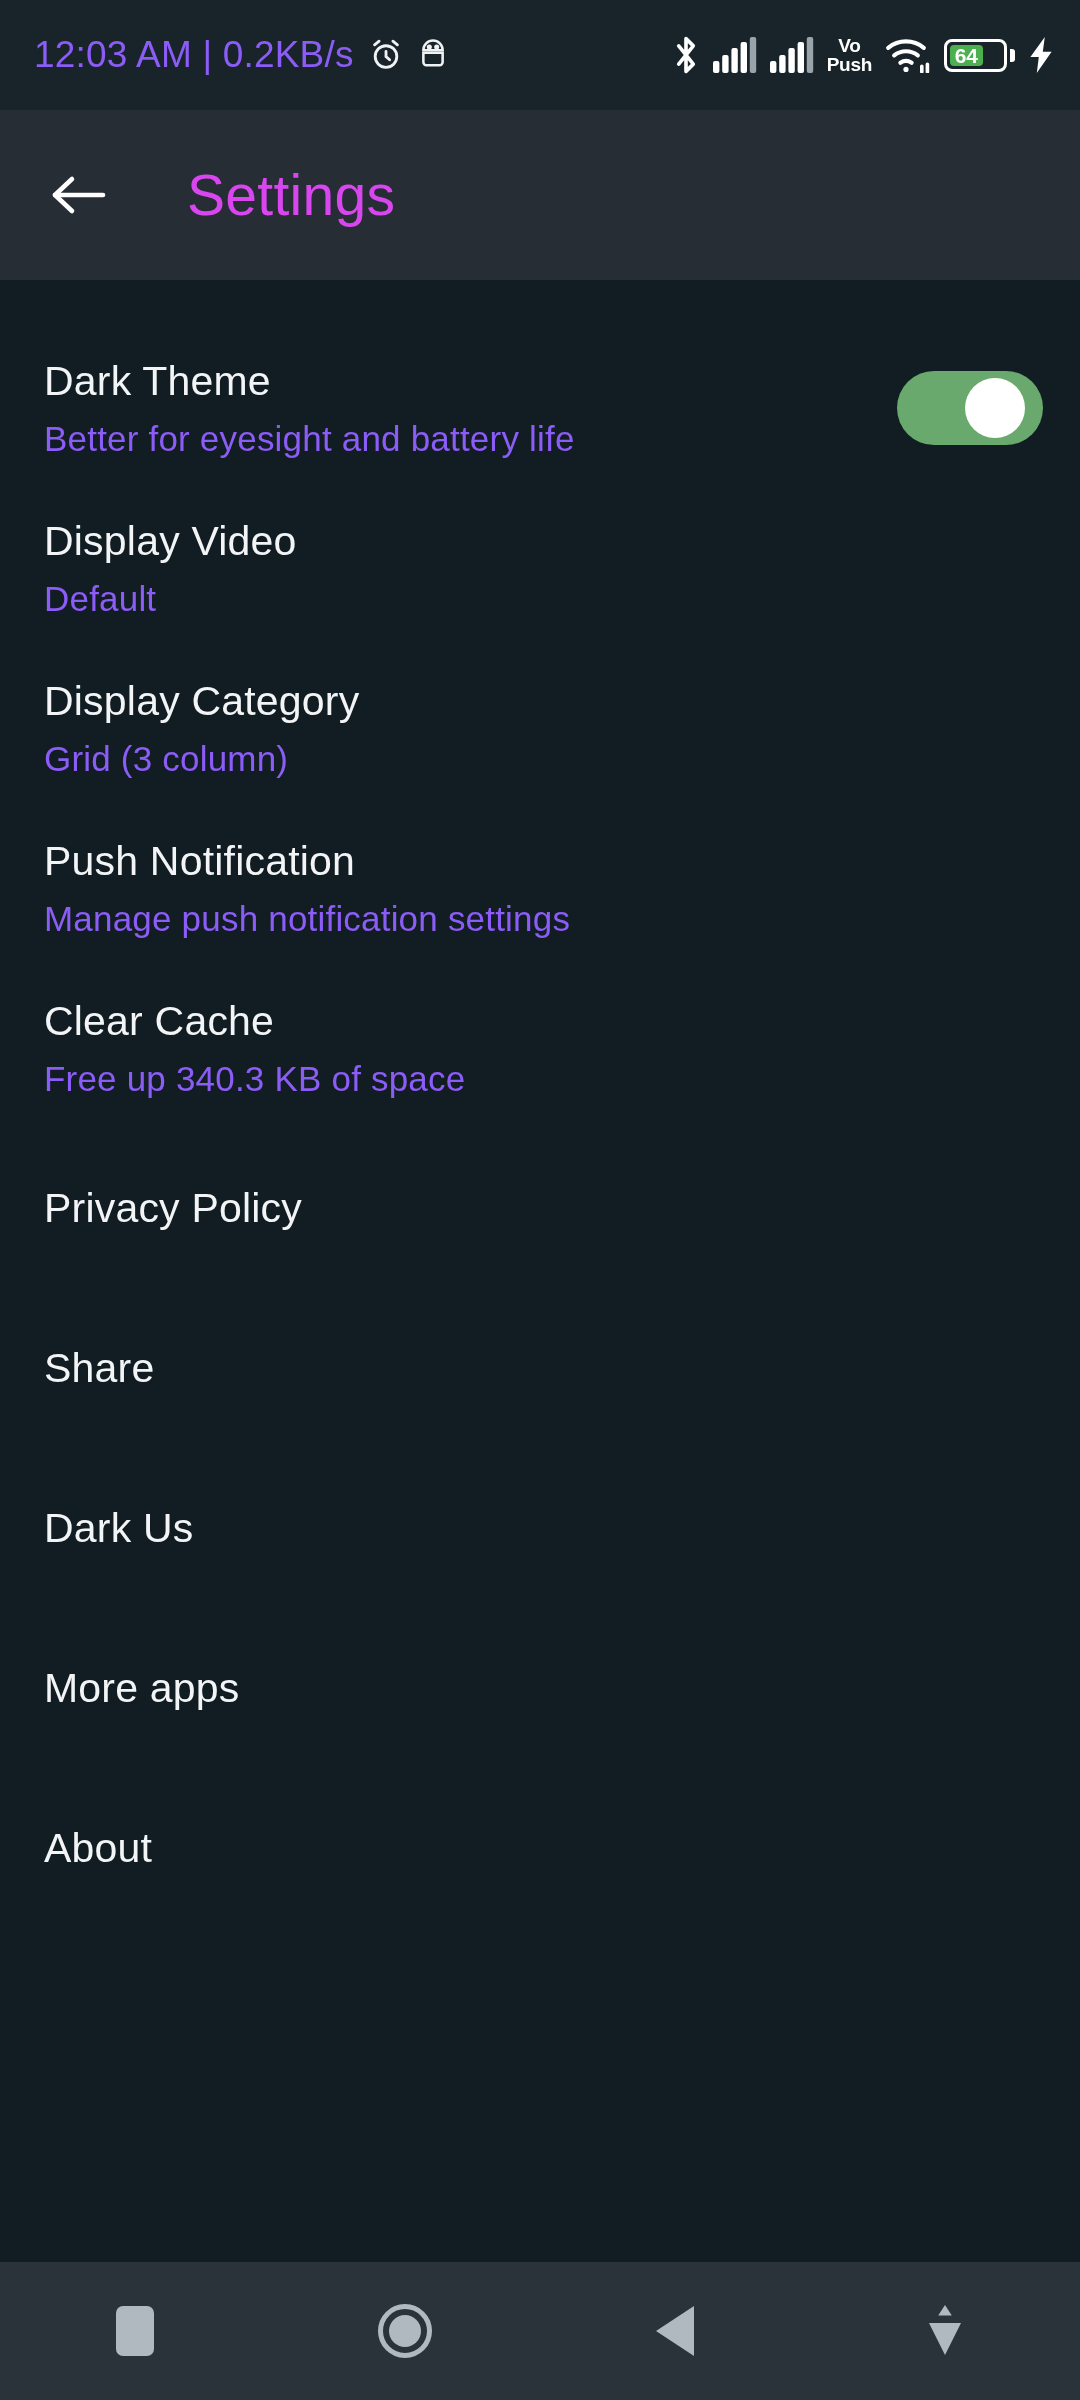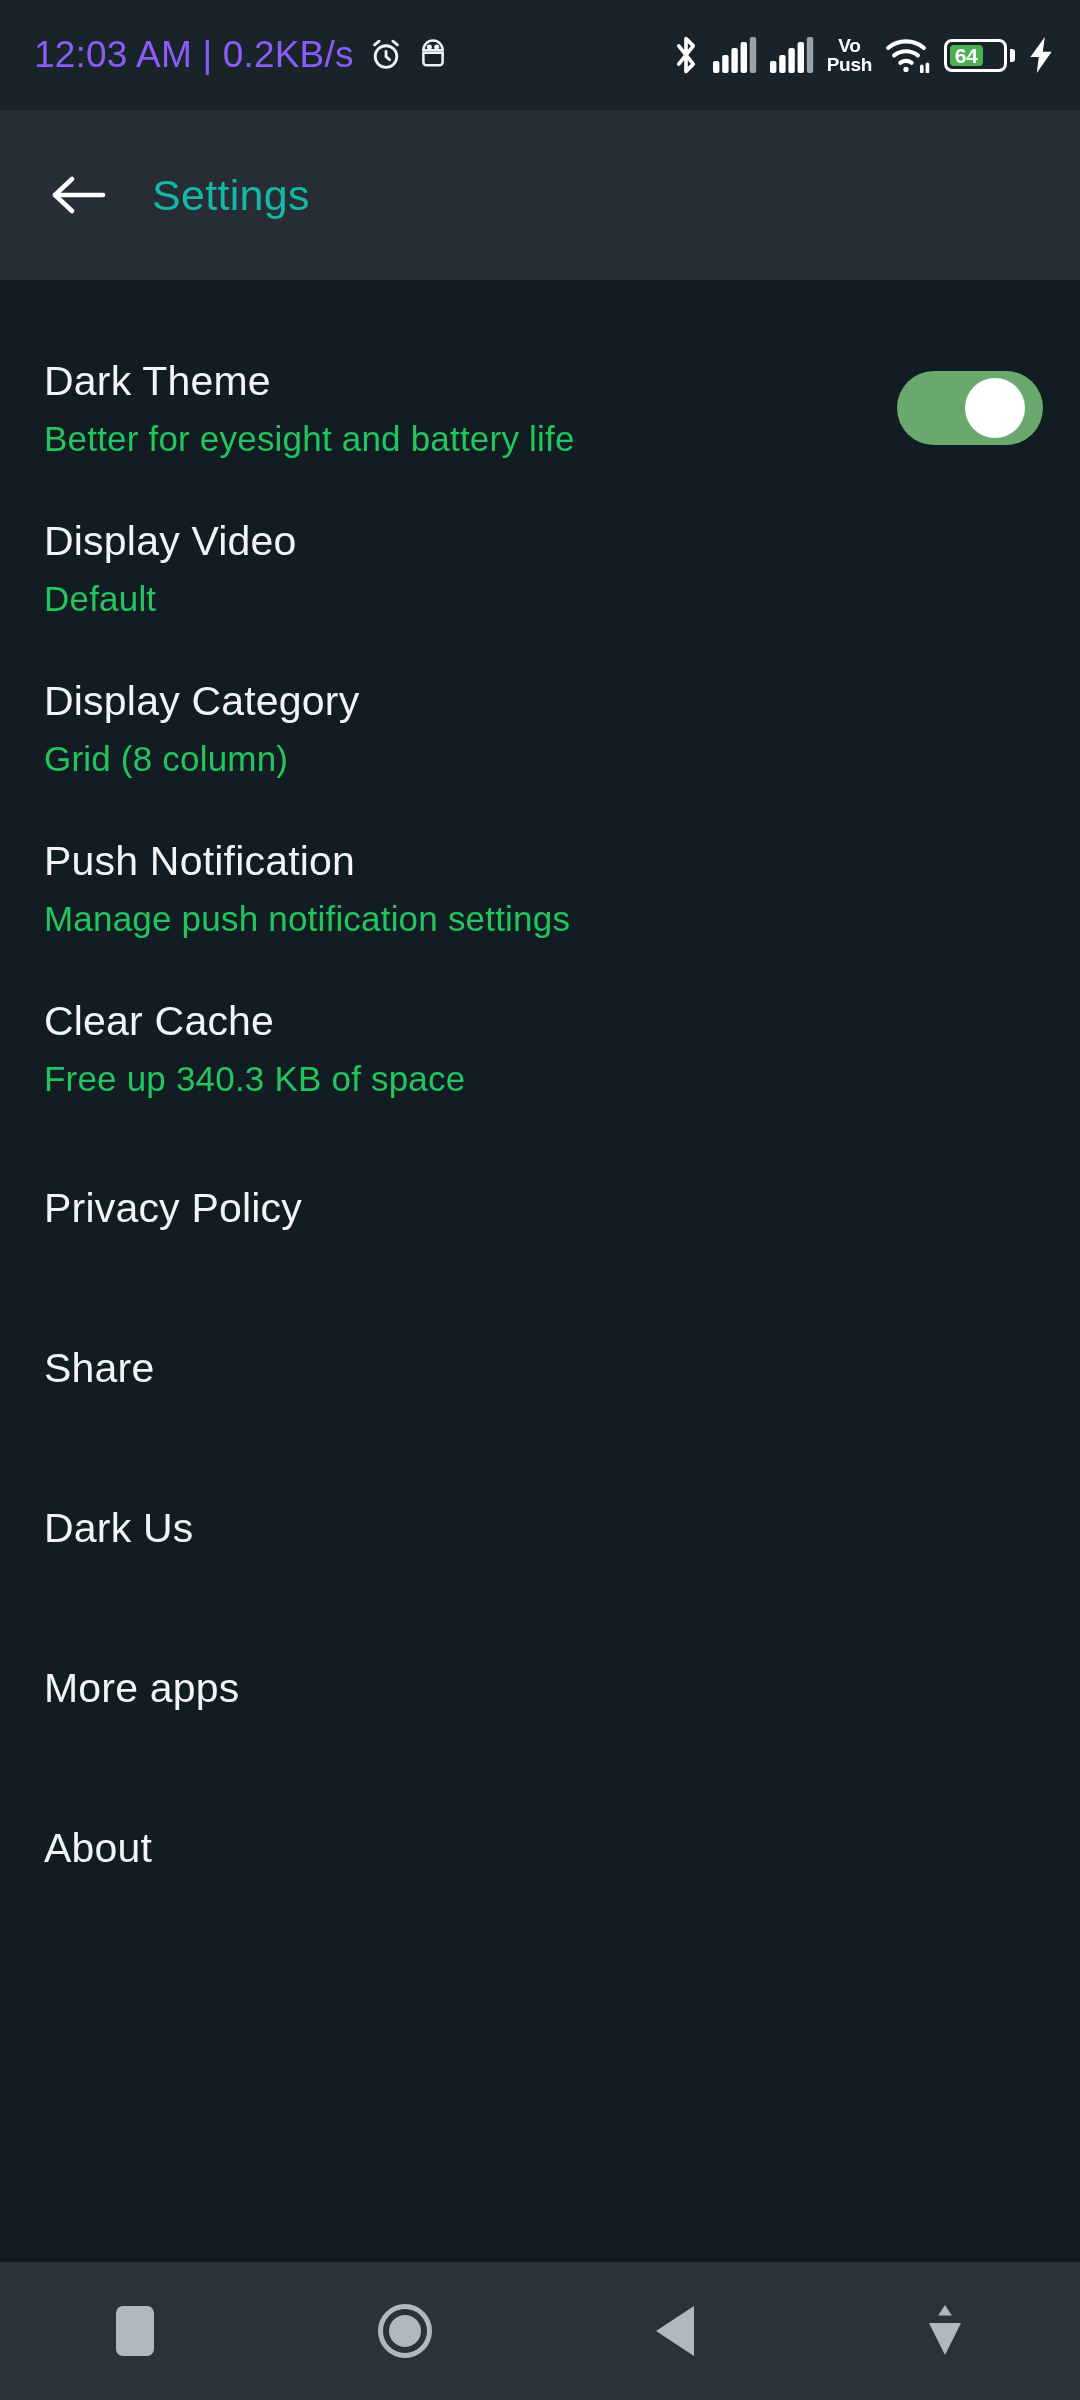--- a/index.html
+++ b/index.html
@@ -101,23 +101,24 @@
     padding-left: 50px;
     gap: 44px;
     flex: none;
   }
   .back-btn {
     width: 58px; height: 58px;
     display: flex; align-items: center; justify-content: center;
     cursor: pointer;
   }
   .toolbar-title {
-    color: #14b8a6;
-    font-size: 43px;
+    color: #d946ef;
+    font-size: 57px;
     letter-spacing: 0.3px;
+    margin-left: 35px;
   }
 
   
   .content {
     flex: 1 1 auto;
     background: #111d22;
     padding-top: 48px;
     overflow: hidden;
   }
   .pref {
@@ -130,21 +131,21 @@
   .pref.two-line { min-height: 160px; }
   .pref.one-line { min-height: 160px; }
 
   .pref-text { display: flex; flex-direction: column; gap: 14px; }
   .pref-title {
     color: #f2f4f6;
     font-size: 41px;
     letter-spacing: 0.2px;
   }
   .pref-summary {
-    color: #22c55e;
+    color: #8b5cf6;
     font-size: 35px;
     letter-spacing: 0.2px;
   }
 
   
   .switch {
     width: 146px;
     height: 74px;
     border-radius: 37px;
     background: #69a96d;
@@ -310,21 +311,21 @@
     <div class="pref two-line">
       <div class="pref-text">
         <span class="pref-title">Display Video</span>
         <span class="pref-summary">Default</span>
       </div>
     </div>
 
     <div class="pref two-line">
       <div class="pref-text">
         <span class="pref-title">Display Category</span>
-        <span class="pref-summary">Grid (8 column)</span>
+        <span class="pref-summary">Grid (3 column)</span>
       </div>
     </div>
 
     <div class="pref two-line">
       <div class="pref-text">
         <span class="pref-title">Push Notification</span>
         <span class="pref-summary">Manage push notification settings</span>
       </div>
     </div>
 

